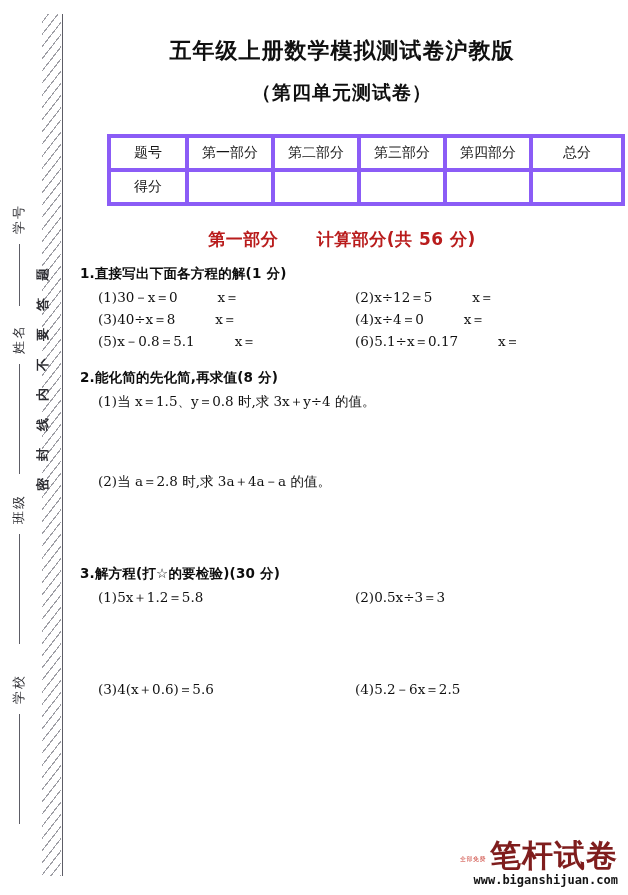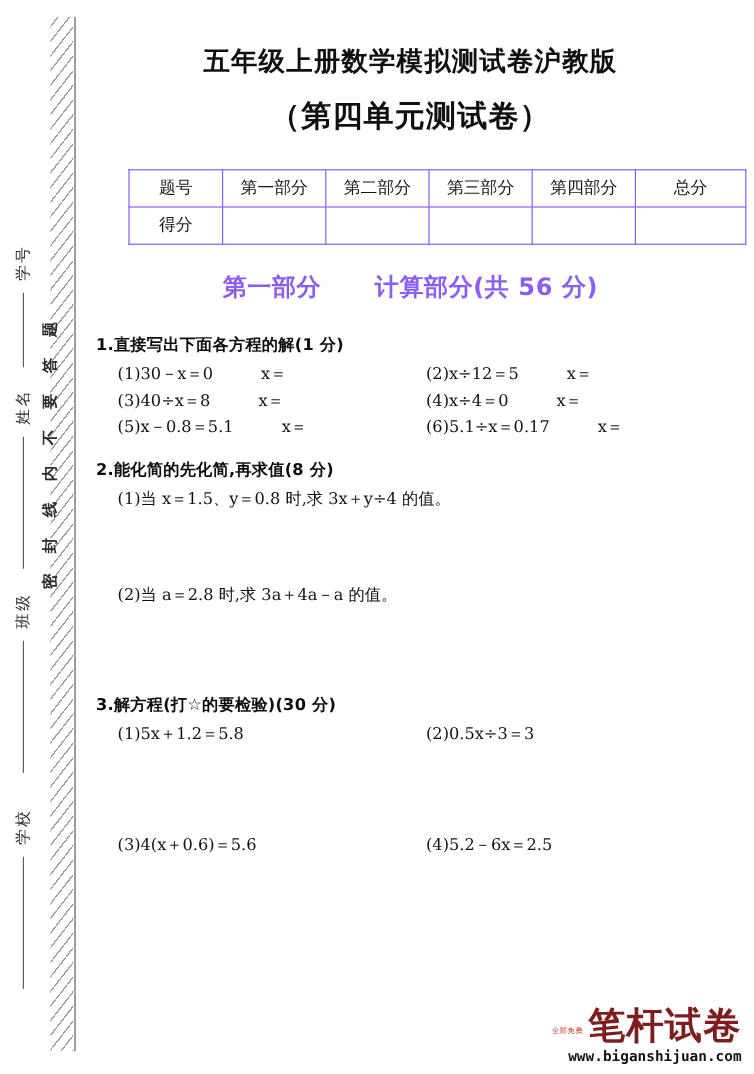--- a/index.html
+++ b/index.html
@@ -108,58 +108,58 @@
     font-family: "DejaVu Serif", "Liberation Serif", serif;
     font-size: 22px;
     font-weight: 700;
     letter-spacing: 1px;
     color: #101010;
   }
   #title-sub {
     margin: 14px 0 0 0;
     text-align: center;
     font-family: "DejaVu Serif", "Liberation Serif", serif;
-    font-size: 25px;
+    font-size: 19px;
     font-weight: 700;
     letter-spacing: 1px;
     color: #101010;
   }
 
   
   #score-table-wrap {
     margin: 28px auto 0 auto;
     width: 470px;
   }
   table#score-table {
     border-collapse: collapse;
     width: 100%;
     table-layout: fixed;
   }
   table#score-table td {
-    border: 1px solid #8b5cf6;
+    border: 4px solid #8b5cf6;
     height: 28px;
     text-align: center;
     vertical-align: middle;
     font-family: "DejaVu Serif", "Liberation Serif", serif;
     font-size: 14px;
     color: #141414;
   }
   table#score-table td.head-cell { font-weight: 500; }
   table#score-table col.c-label { width: 78px; }
   table#score-table col.c-part  { width: 86px; }
   table#score-table col.c-total { width: 92px; }
 
   
   .section-header {
-    margin: 22px 0 12px 0;
+    margin: 22px 0 0 0;
     text-align: center;
     font-family: "DejaVu Sans", "Liberation Sans", sans-serif;
-    font-size: 20px;
-    font-weight: 700;
-    color: #8b5cf6;
+    font-size: 17px;
+    font-weight: 700;
+    color: #b91c1c;
     letter-spacing: .5px;
   }
   .section-header .sh-score {
     font-weight: 700;
   }
 
   
   .question {
     margin: 0;
     padding: 0 0 0 8px;

